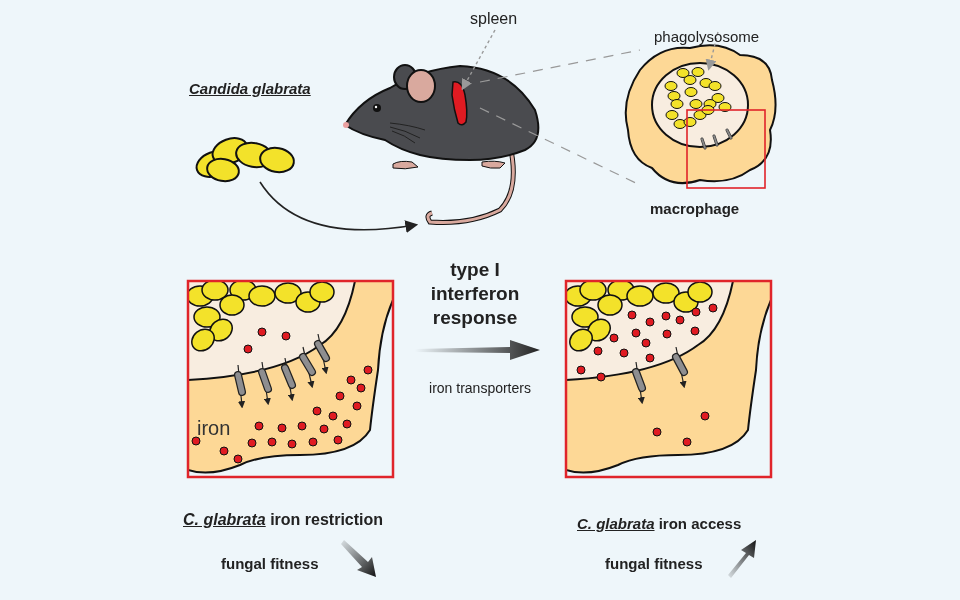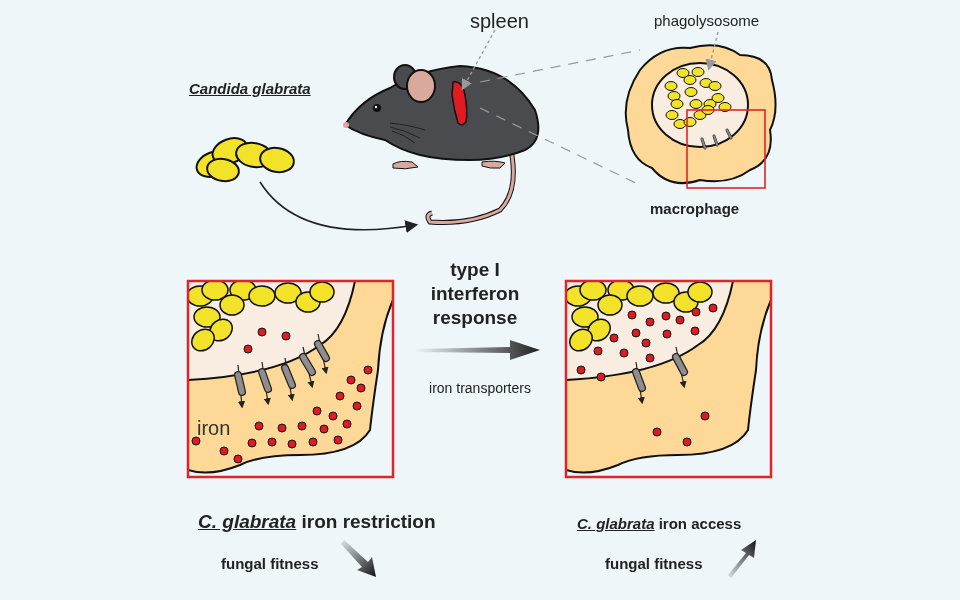--- a/index.html
+++ b/index.html
@@ -236,37 +236,37 @@
   </g>
   <rect x="566" y="281" width="205" height="196" fill="none" stroke="#e0242a" stroke-width="2.5"></rect>
 
   <path d="M415,349 L510,347 L510,340 L540,350 L510,360 L510,353 L415,352 Z" fill="url(#bigArrow)"></path>
 
   <path d="M344,540 L368,562 L372,557 L376,577 L357,570 L362,567 L341,544 Z" fill="url(#downArrow)"></path>
   <path d="M728,575 L746,553 L741,550 L756,540 L754,558 L749,555 L731,578 Z" fill="url(#upArrow)"></path>
 </svg>
 
 <div class="lbl bold ital" style="left:189px; top:80px; font-size:15px;">Candida glabrata</div>
-<div class="lbl" style="left:470px; top:10px; font-size:20px;">spleen</div>
-<div class="lbl" style="left:654px; top:12px; font-size:15px;">phagolysosome</div>
+<div class="lbl" style="left:470px; top:10px; font-size:16px;">spleen</div>
+<div class="lbl" style="left:654px; top:28px; font-size:15px;">phagolysosome</div>
 <div class="lbl bold" style="left:650px; top:200px; font-size:15px;">macrophage</div>
 <div class="lbl" style="left:197px; top:417px; font-size:20px; color:#333;">iron</div>
 
 <div class="lbl bold" style="left:405px; top:258px; width:140px; text-align:center; font-size:19px; line-height:24px;">
   <div>type I</div>
   <div>interferon</div>
   <div>response</div>
 </div>
 <div class="lbl" style="left:405px; top:378px; width:150px; text-align:center; font-size:14px; line-height:20px;">
   <div>iron transporters</div>
 </div>
 <div class="lbl" style="left:405px; top:443px; width:150px; text-align:center; font-size:14px; line-height:20px;">
 </div>
 
-<div class="lbl bold" style="left:198px; top:511px; font-size:19px;">
+<div class="lbl bold" style="left:183px; top:511px; font-size:16px;">
   <span class="ital">C. glabrata</span><span> iron restriction</span>
 </div>
 <div class="lbl bold" style="left:221px; top:555px; font-size:15px;">fungal fitness</div>
 
 <div class="lbl bold" style="left:577px; top:515px; font-size:15px;">
   <span class="ital">C. glabrata</span><span> iron access</span>
 </div>
 <div class="lbl bold" style="left:605px; top:555px; font-size:15px;">fungal fitness</div>
 
 </body></html>

